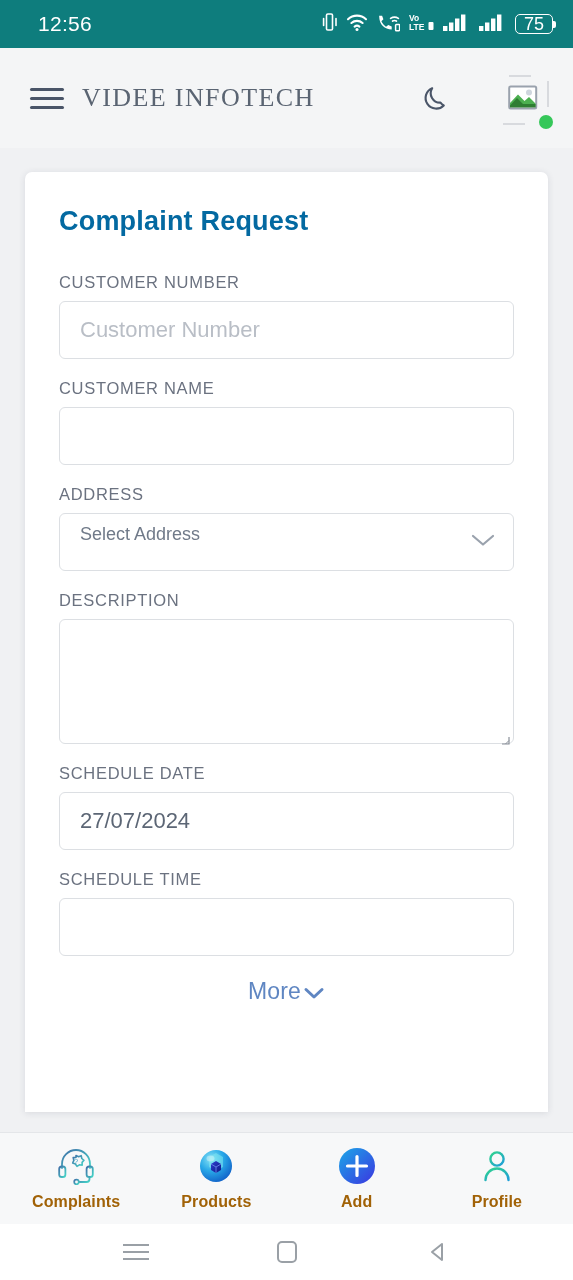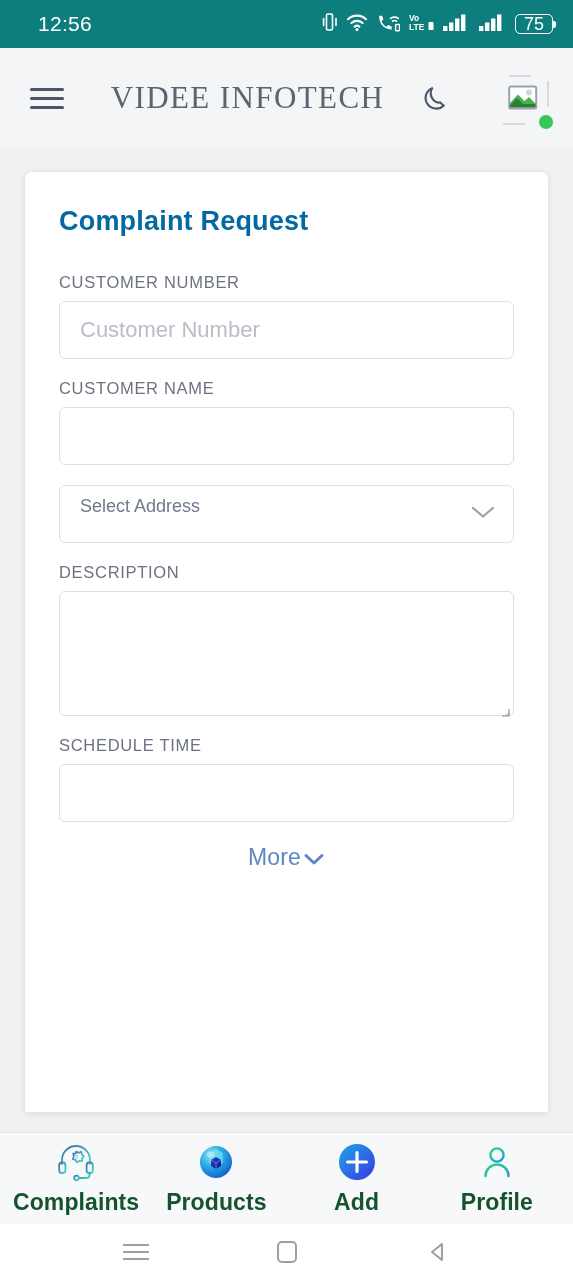--- a/index.html
+++ b/index.html
@@ -89,22 +89,22 @@
     cursor: pointer;
   }
   .hamburger span {
     display: block;
     height: 3px;
     background: #4a5568;
     border-radius: 2px;
   }
   .brand-title {
     flex: 1;
-    text-align: center;
-    font-size: 31px;
+    text-align: left;
+    font-size: 26px;
     letter-spacing: 1.4px;
     color: #5a6472;
     font-family: "Liberation Serif", serif;
     padding-left: 18px;
   }
   .moon-btn {
     width: 44px;
     height: 44px;
     display: flex;
     align-items: center;
@@ -272,23 +272,23 @@
     gap: 7px;
     cursor: pointer;
   }
   .tab-icon {
     height: 40px;
     display: flex;
     align-items: center;
     justify-content: center;
   }
   .tab-label {
-    font-size: 23px;
+    font-size: 16px;
     font-weight: bold;
-    color: #14532d;
+    color: #a16207;
     letter-spacing: .1px;
   }
 
   
   .navbar {
     flex: 0 0 auto;
     height: 56px;
     background: #ffffff;
     display: flex;
     align-items: center;
@@ -423,20 +423,21 @@
         <div class="field-label">CUSTOMER NUMBER</div>
         <input class="textbox" type="text" value="" placeholder="Customer Number" style="">
       </div>
 
       <div class="field">
         <div class="field-label">CUSTOMER NAME</div>
         <input class="textbox" type="text" value="" placeholder="" style="">
       </div>
 
       <div class="field">
+        <div class="field-label">ADDRESS</div>
         <div class="select-wrap">
           <div class="selectbox">Select Address</div>
           <span class="chev">
             <svg width="26" height="16" viewBox="0 0 26 16">
               <path d="M3 4 L13 12.5 L23 4" fill="none" stroke="#9aa2ad" stroke-width="2.2" stroke-linecap="round" stroke-linejoin="round"></path>
             </svg>
           </span>
         </div>
       </div>
 
@@ -446,20 +447,24 @@
           <textarea class="textarea" placeholder="" style=""></textarea>
           <span class="resize-grip">
             <svg width="9" height="9" viewBox="0 0 9 9">
               <path d="M8 1 L8 8 L1 8" fill="none" stroke="#8a9099" stroke-width="1.2"></path>
               <path d="M4.5 8 L8 4.5" stroke="#8a9099" stroke-width="1"></path>
             </svg>
           </span>
         </div>
       </div>
 
+      <div class="field">
+        <div class="field-label">SCHEDULE DATE</div>
+        <input class="textbox" type="text" value="27/07/2024" style="">
+      </div>
 
       <div class="field">
         <div class="field-label">SCHEDULE TIME</div>
         <input class="textbox" type="text" value="" placeholder="" style="">
       </div>
 
       <div class="more-row">
         <span class="more-text">More</span>
         <span>
           <svg width="22" height="16" viewBox="0 0 22 16">

